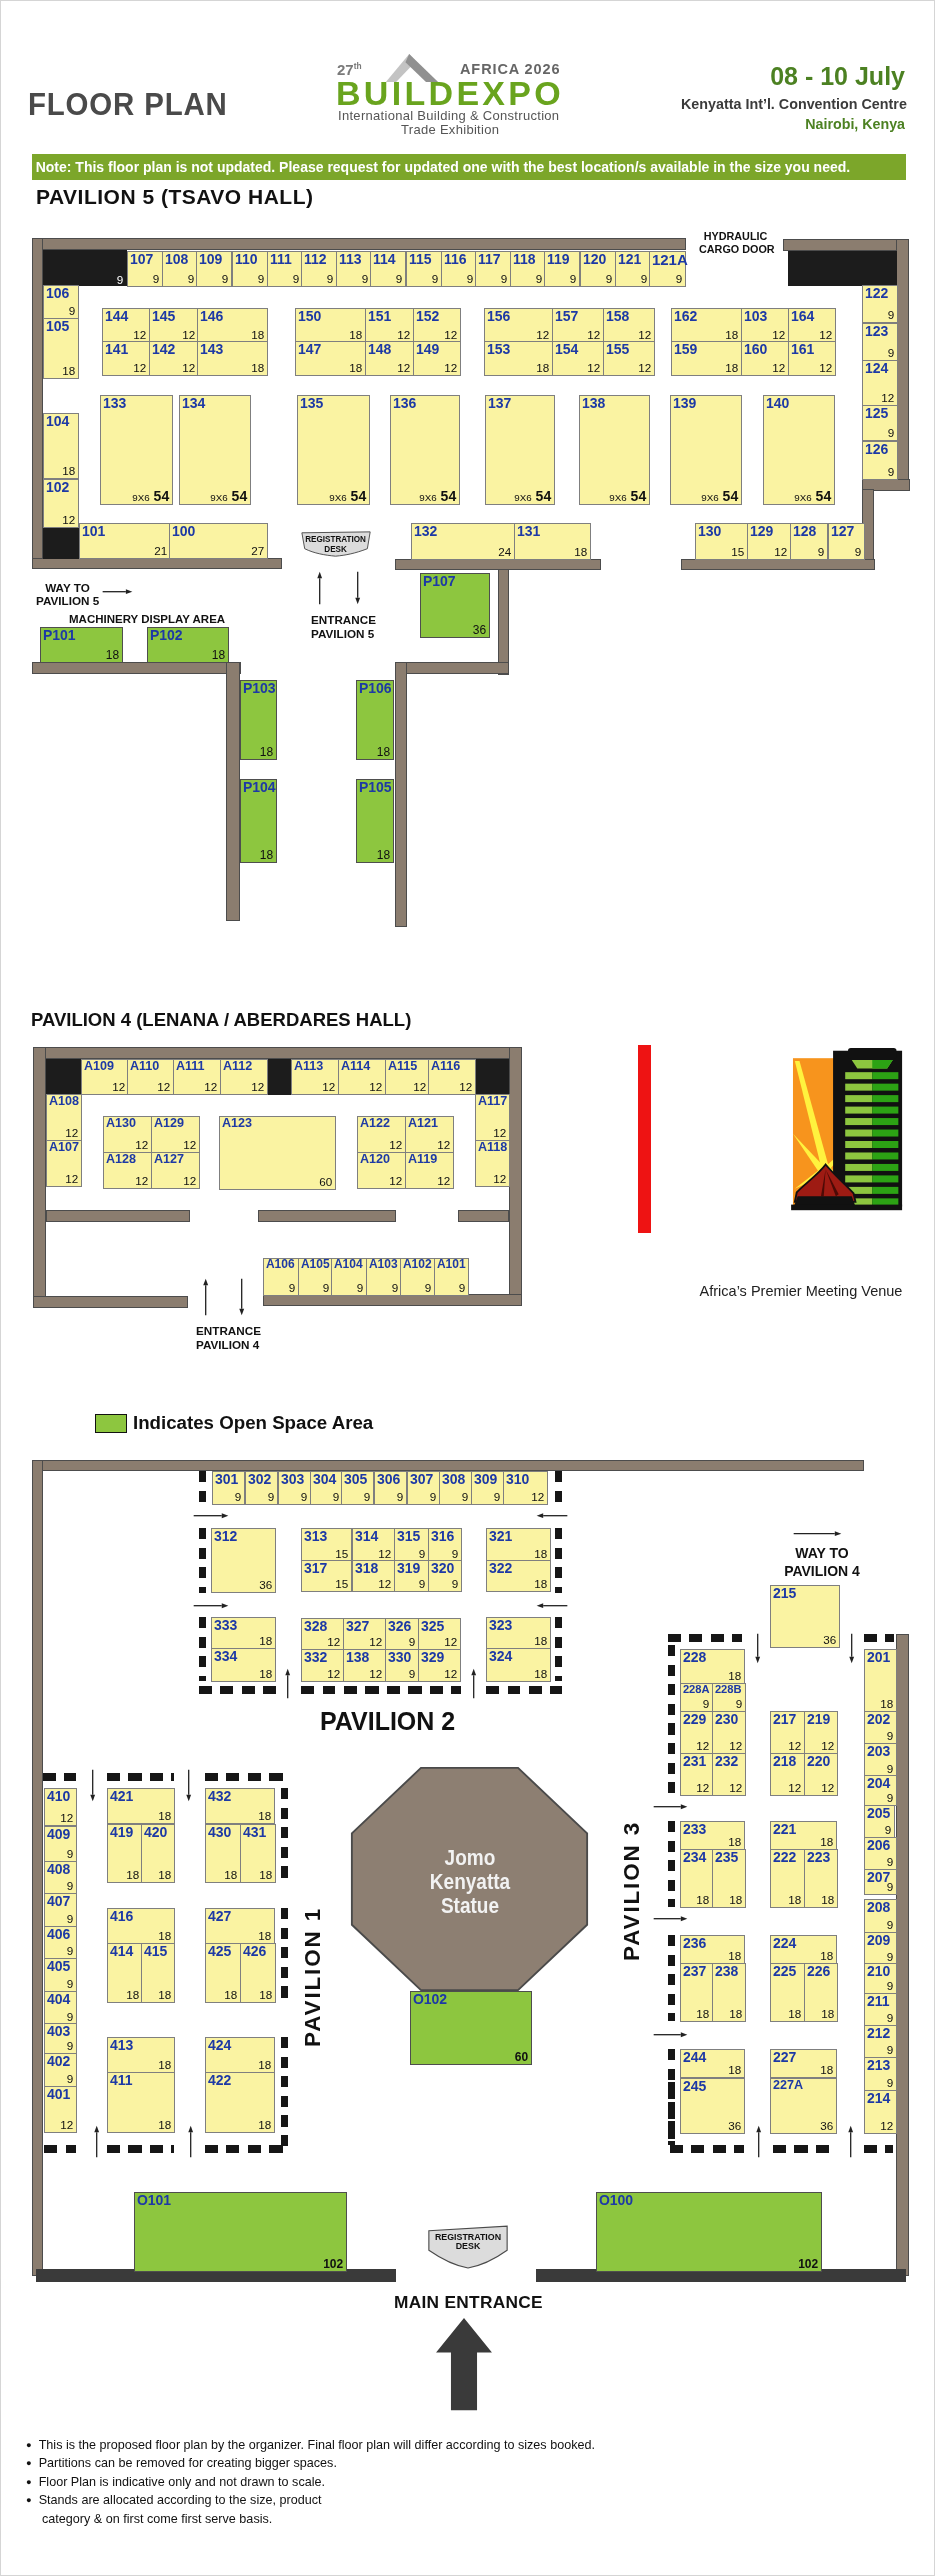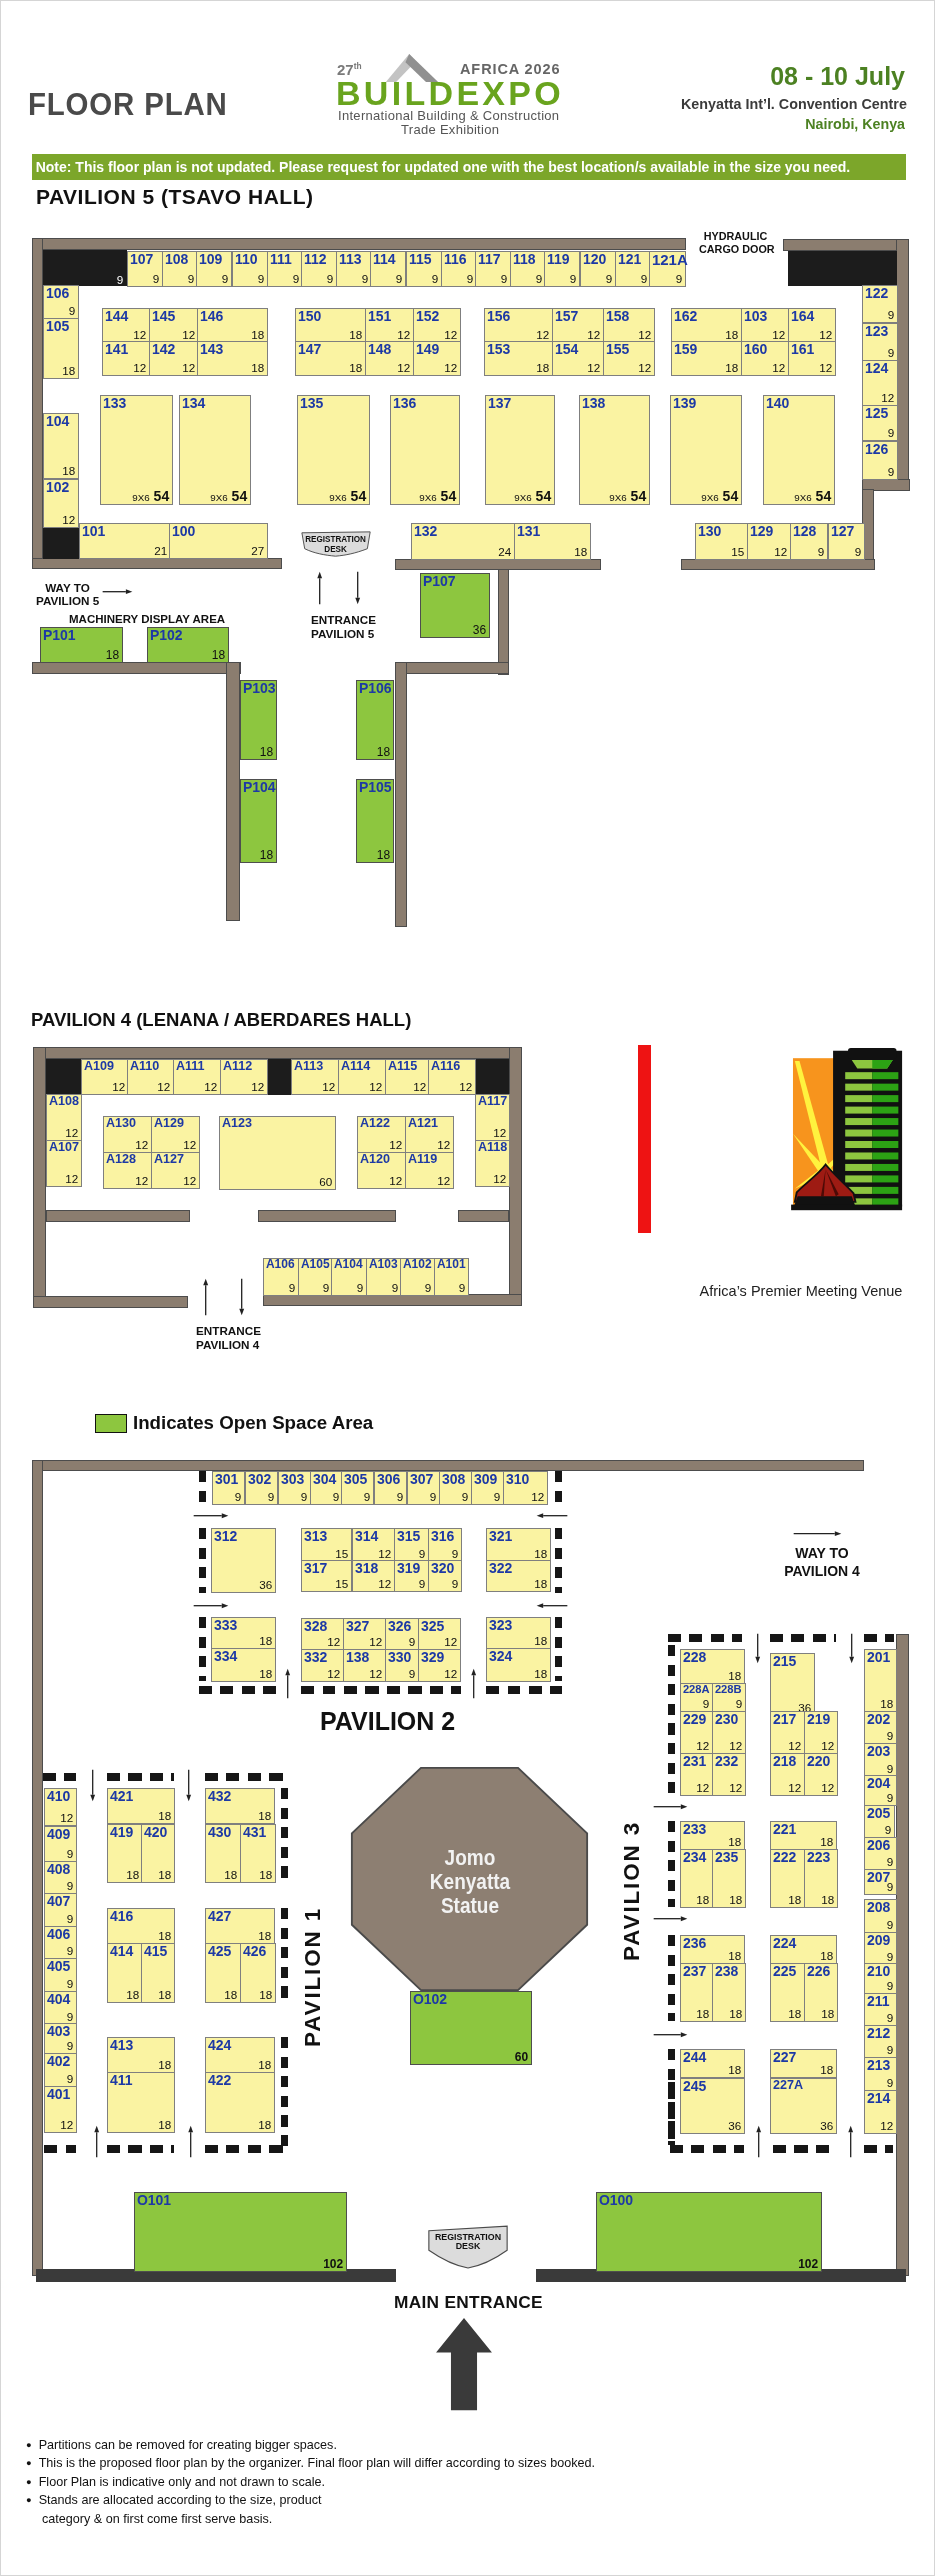--- a/index.html
+++ b/index.html
@@ -1165,21 +1165,21 @@
 <div class="b" style="left:679px;top:1752px;width:33px;height:43px">
       <span class="n">231</span>
       <span class="s">12</span>
     </div>
 
 <div class="b" style="left:711px;top:1752px;width:34px;height:43px">
       <span class="n">232</span>
       <span class="s">12</span>
     </div>
 
-<div class="b" style="left:769px;top:1652px;width:45px;height:63px">
+<div class="b" style="left:769px;top:1584px;width:70px;height:63px">
       <span class="n">215</span>
       <span class="s">36</span>
     </div>
 
 <div class="b" style="left:769px;top:1710px;width:35px;height:43px">
       <span class="n">217</span>
       <span class="s">12</span>
     </div>
 
 <div class="b" style="left:803px;top:1710px;width:34px;height:43px">
@@ -1396,18 +1396,18 @@
       <text x="44" y="27" text-anchor="middle" font-size="9.5" font-weight="bold" fill="#111">DESK</text>
     </svg>
 
 <div class="t" style="left:393px;top:2291px;font-size:17.3px;letter-spacing:0.3px">MAIN ENTRANCE</div>
 
 <svg class="ar" style="left:432px;top:2316px" width="62" height="95" viewBox="0 0 66 102">
       <polygon points="19,100 19,38 3,38 33,1 63,38 47,38 47,100" fill="#3a3a3a"></polygon>
     </svg>
 
 <div style="position:absolute;left:25px;top:2435px;font-size:12.6px;color:#111;line-height:18px">
+<div><span style="font-size:9.4px;vertical-align:1.4px">●</span>&nbsp;&nbsp;This is the proposed floor plan by the organizer. Final floor plan will differ according to sizes booked.</div>
 <div><span style="font-size:9.4px;vertical-align:1.4px">●</span>&nbsp;&nbsp;Partitions can be removed for creating bigger spaces.</div>
-<div><span style="font-size:9.4px;vertical-align:1.4px">●</span>&nbsp;&nbsp;This is the proposed floor plan by the organizer. Final floor plan will differ according to sizes booked.</div>
 <div><span style="font-size:9.4px;vertical-align:1.4px">●</span>&nbsp;&nbsp;Floor Plan is indicative only and not drawn to scale.</div>
 <div><span style="font-size:9.4px;vertical-align:1.4px">●</span>&nbsp;&nbsp;Stands are allocated according to the size, product<br><span style="margin-left:16px">category &amp; on first come first serve basis.</span></div>
 </div>
 </div>
 
 </body></html>

